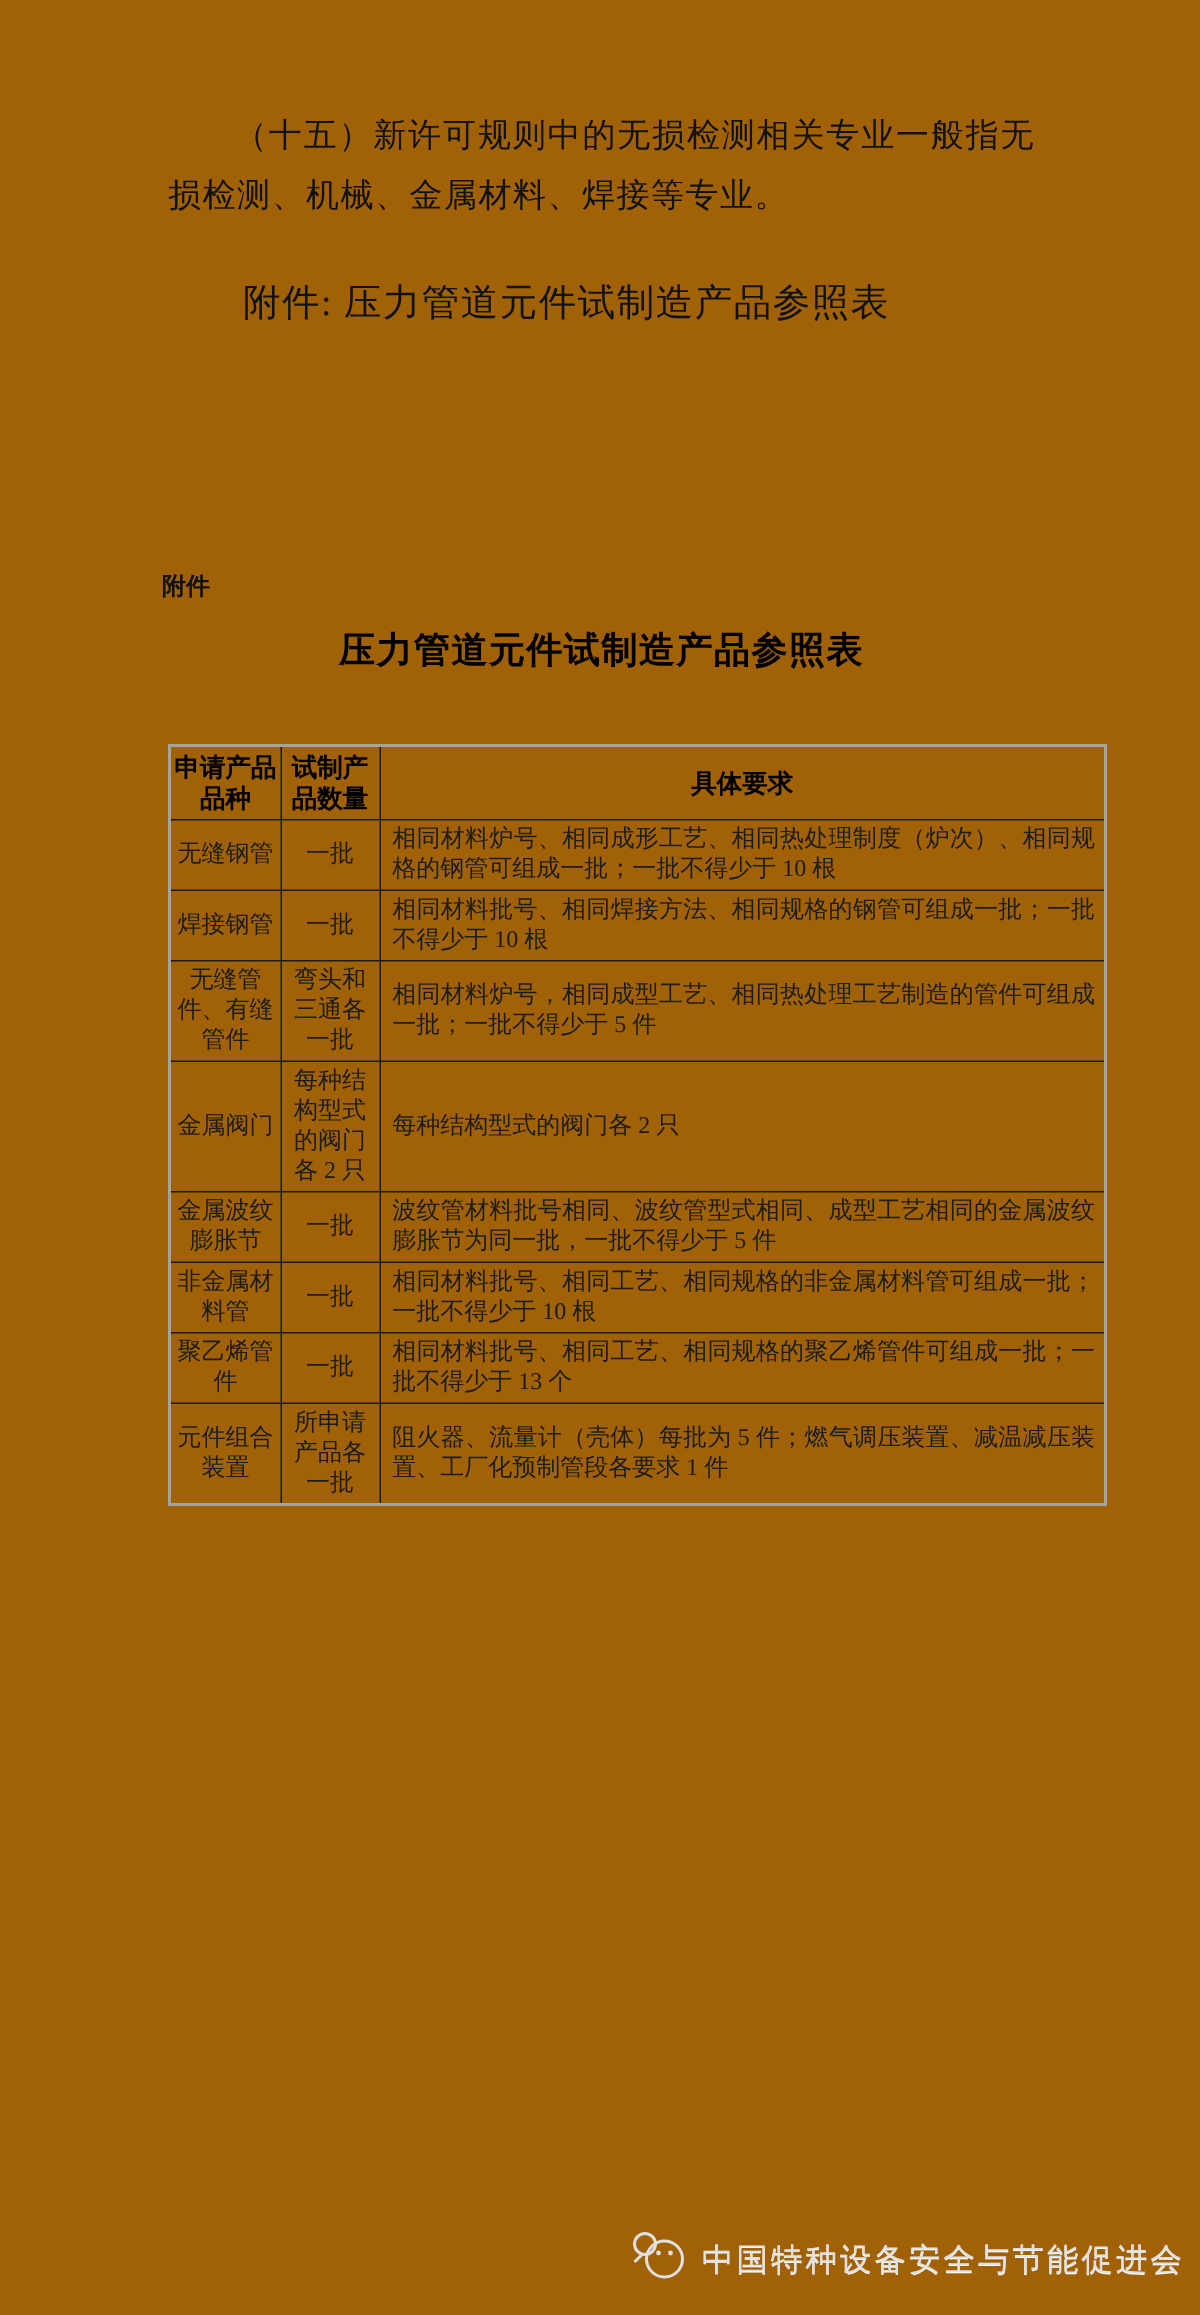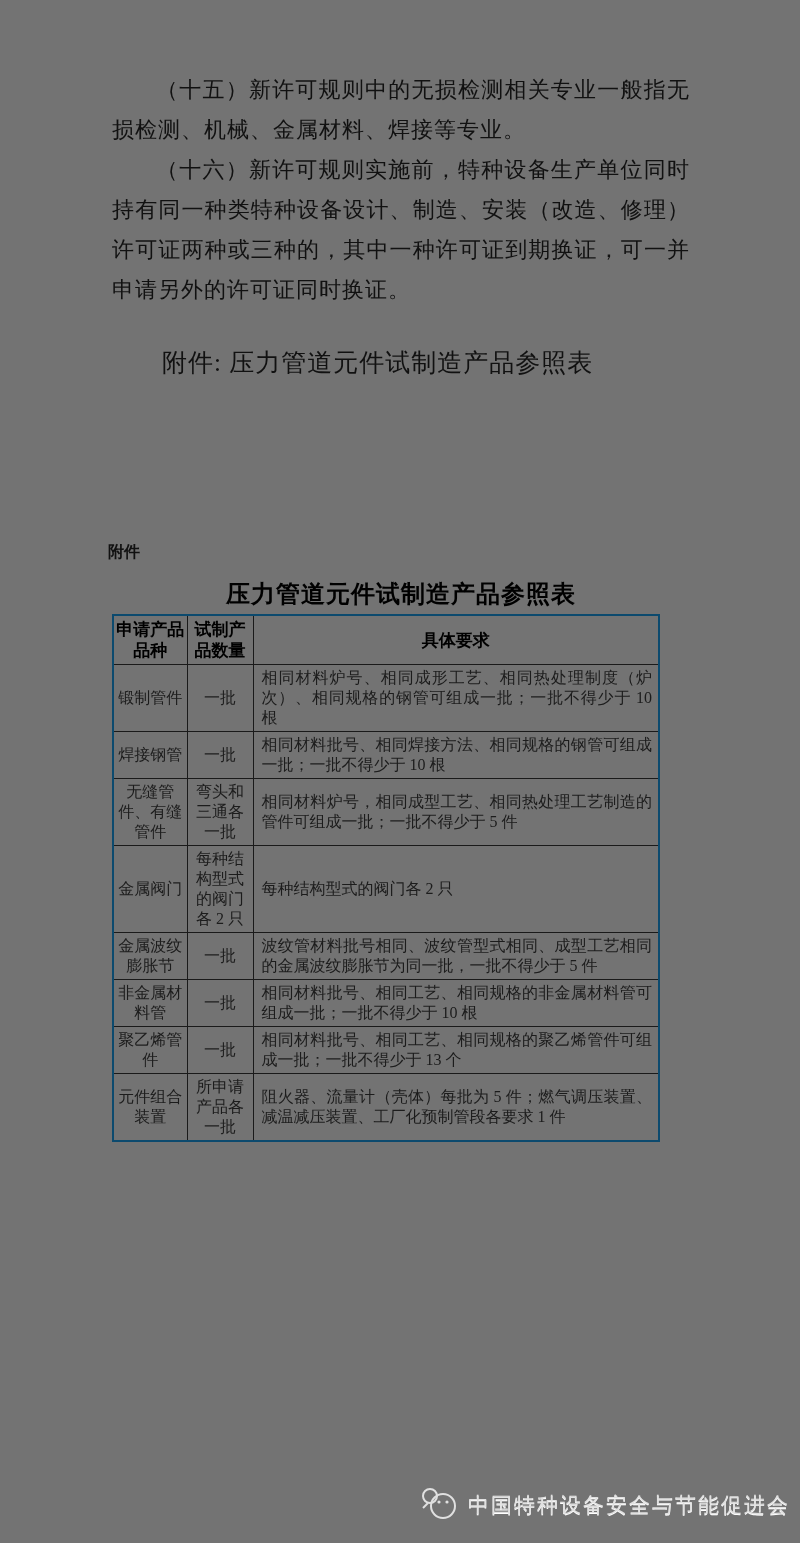--- a/index.html
+++ b/index.html
@@ -2,21 +2,21 @@
 <html lang="zh"><head>
 <meta charset="utf-8">
 <style>
   * { margin: 0; padding: 0; box-sizing: border-box; }
   html, body { background: #ffffff; }
   .page {
     position: relative;
     width: 800px;
     height: 1543px;
     margin: 0 auto;
-    background: #737373;
+    background: #a16207;
     overflow: hidden;
     font-family: "Liberation Serif", "DejaVu Serif", serif;
     color: #111111;
   }
   .content {
     padding: 70px 110px 0 112px;
   }
   .body-para {
     font-size: 22px;
     line-height: 40px;
@@ -42,23 +42,24 @@
   .doc-title {
     margin-top: 8px;
     text-align: center;
     font-weight: bold;
     font-size: 24px;
     line-height: 40px;
     letter-spacing: 1px;
     color: #000000;
   }
   table.ref-table {
-    width: 548px;
+    margin-top: 42px;
+    width: 626px;
     border-collapse: collapse;
-    border: 2px solid #0c4a6e;
+    border: 2px solid #a3a3a3;
     table-layout: fixed;
   }
   .ref-table th, .ref-table td {
     border: 1px solid #1a1a1a;
     font-size: 16px;
     line-height: 20px;
     vertical-align: middle;
     color: #1c1c1c;
   }
   .ref-table th {
@@ -102,21 +103,20 @@
     text-shadow: 0 1px 0 #ffffff;
   }
 </style>
 </head>
 <body>
 
 <div class="page">
   <div class="content">
 
     <p class="body-para">（十五）新许可规则中的无损检测相关专业一般指无损检测、机械、金属材料、焊接等专业。</p>
-    <p class="body-para">（十六）新许可规则实施前，特种设备生产单位同时持有同一种类特种设备设计、制造、安装（改造、修理）许可证两种或三种的，其中一种许可证到期换证，可一并申请另外的许可证同时换证。</p>
 
     <p class="attachment-ref">附件: 压力管道元件试制造产品参照表</p>
 
     <div class="attachment-heading">附件</div>
 
     <div class="doc-title">压力管道元件试制造产品参照表</div>
 
     <table class="ref-table">
       <colgroup>
         <col class="col-product">
@@ -127,21 +127,21 @@
         <tr>
           <th>申请产品
 品种</th>
           <th>试制产
 品数量</th>
           <th>具体要求</th>
         </tr>
       </thead>
       <tbody>
         <tr>
-          <td class="cell-product">锻制管件</td>
+          <td class="cell-product">无缝钢管</td>
           <td class="cell-qty">一批</td>
           <td class="cell-req">相同材料炉号、相同成形工艺、相同热处理制度（炉次）、相同规格的钢管可组成一批；一批不得少于 10 根</td>
         </tr>
         <tr>
           <td class="cell-product">焊接钢管</td>
           <td class="cell-qty">一批</td>
           <td class="cell-req">相同材料批号、相同焊接方法、相同规格的钢管可组成一批；一批不得少于 10 根</td>
         </tr>
         <tr>
           <td class="cell-product">无缝管件、有缝管件</td>

